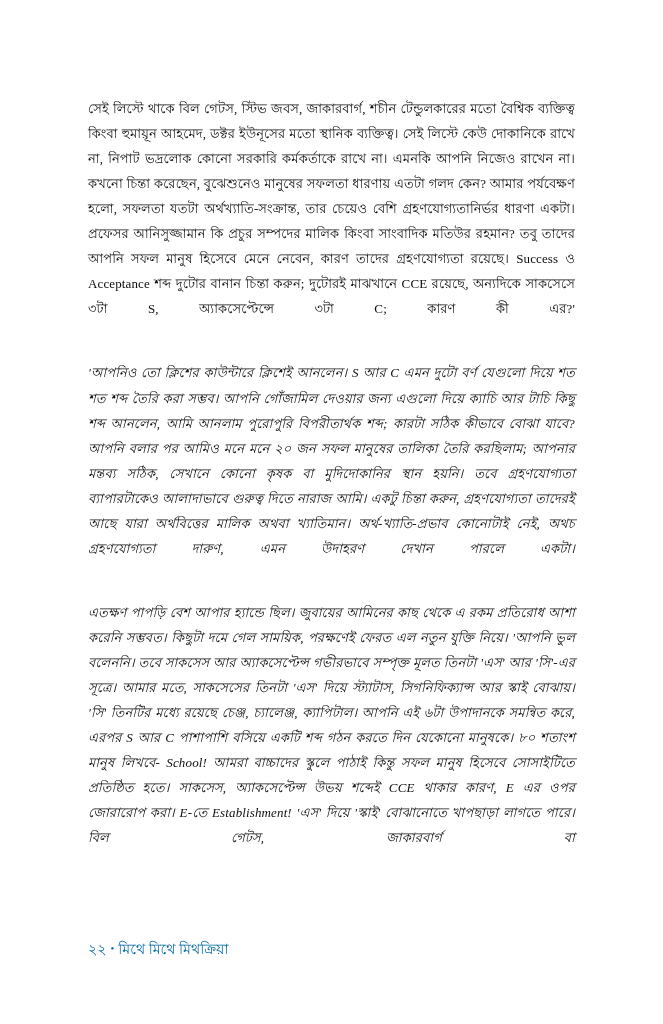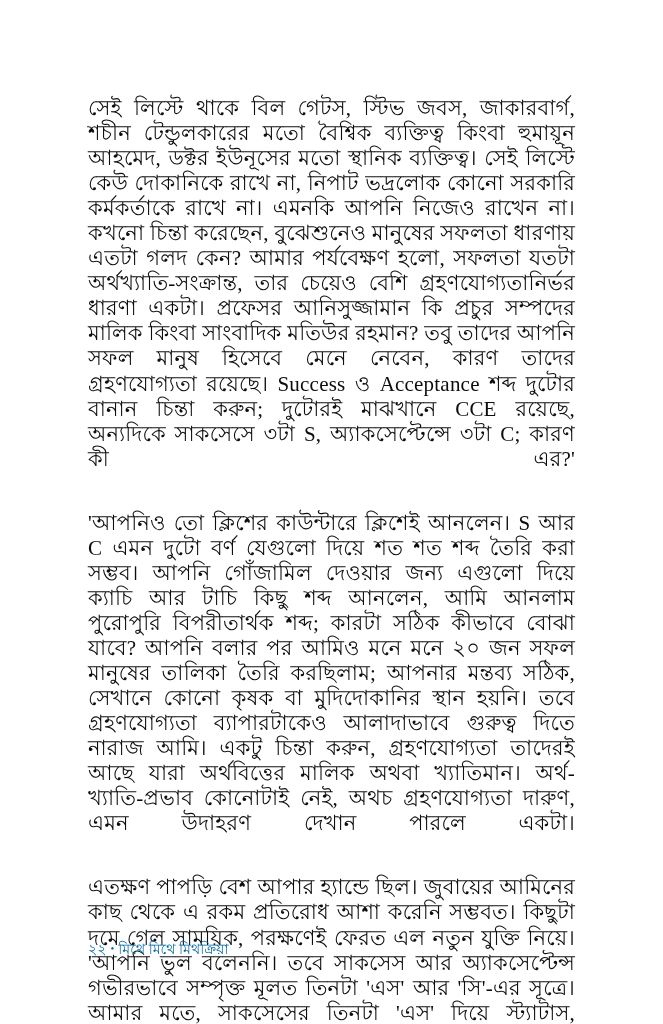--- a/index.html
+++ b/index.html
@@ -29,31 +29,32 @@
     position: absolute;
     left: 88px;
     top: 96px;
     width: 487px;
   }
 
   .para {
     margin: 0 0 0 0;
     text-align: justify;
     text-justify: inter-word;
-    font-size: 21px;
+    font-size: 13px;
     line-height: 25.05px;
     color: #0d0d0d;
     font-family: "Liberation Serif", "DejaVu Serif", serif;
     letter-spacing: 0.01em;
     word-spacing: 0.01em;
     hyphens: none;
   }
 
   .para + .para {
     margin-top: 14px;
+    font-style: italic;
   }
 
   
   .para:after {
     content: "";
     display: inline-block;
     width: 100%;
   }
 
   .footer {

